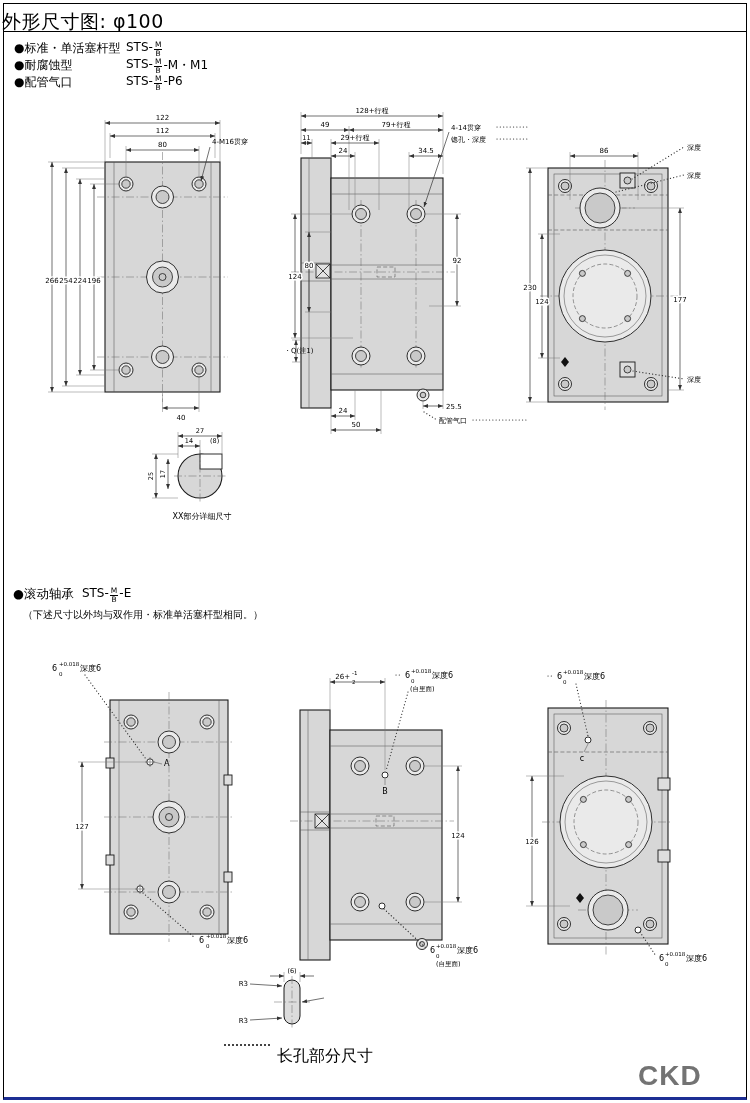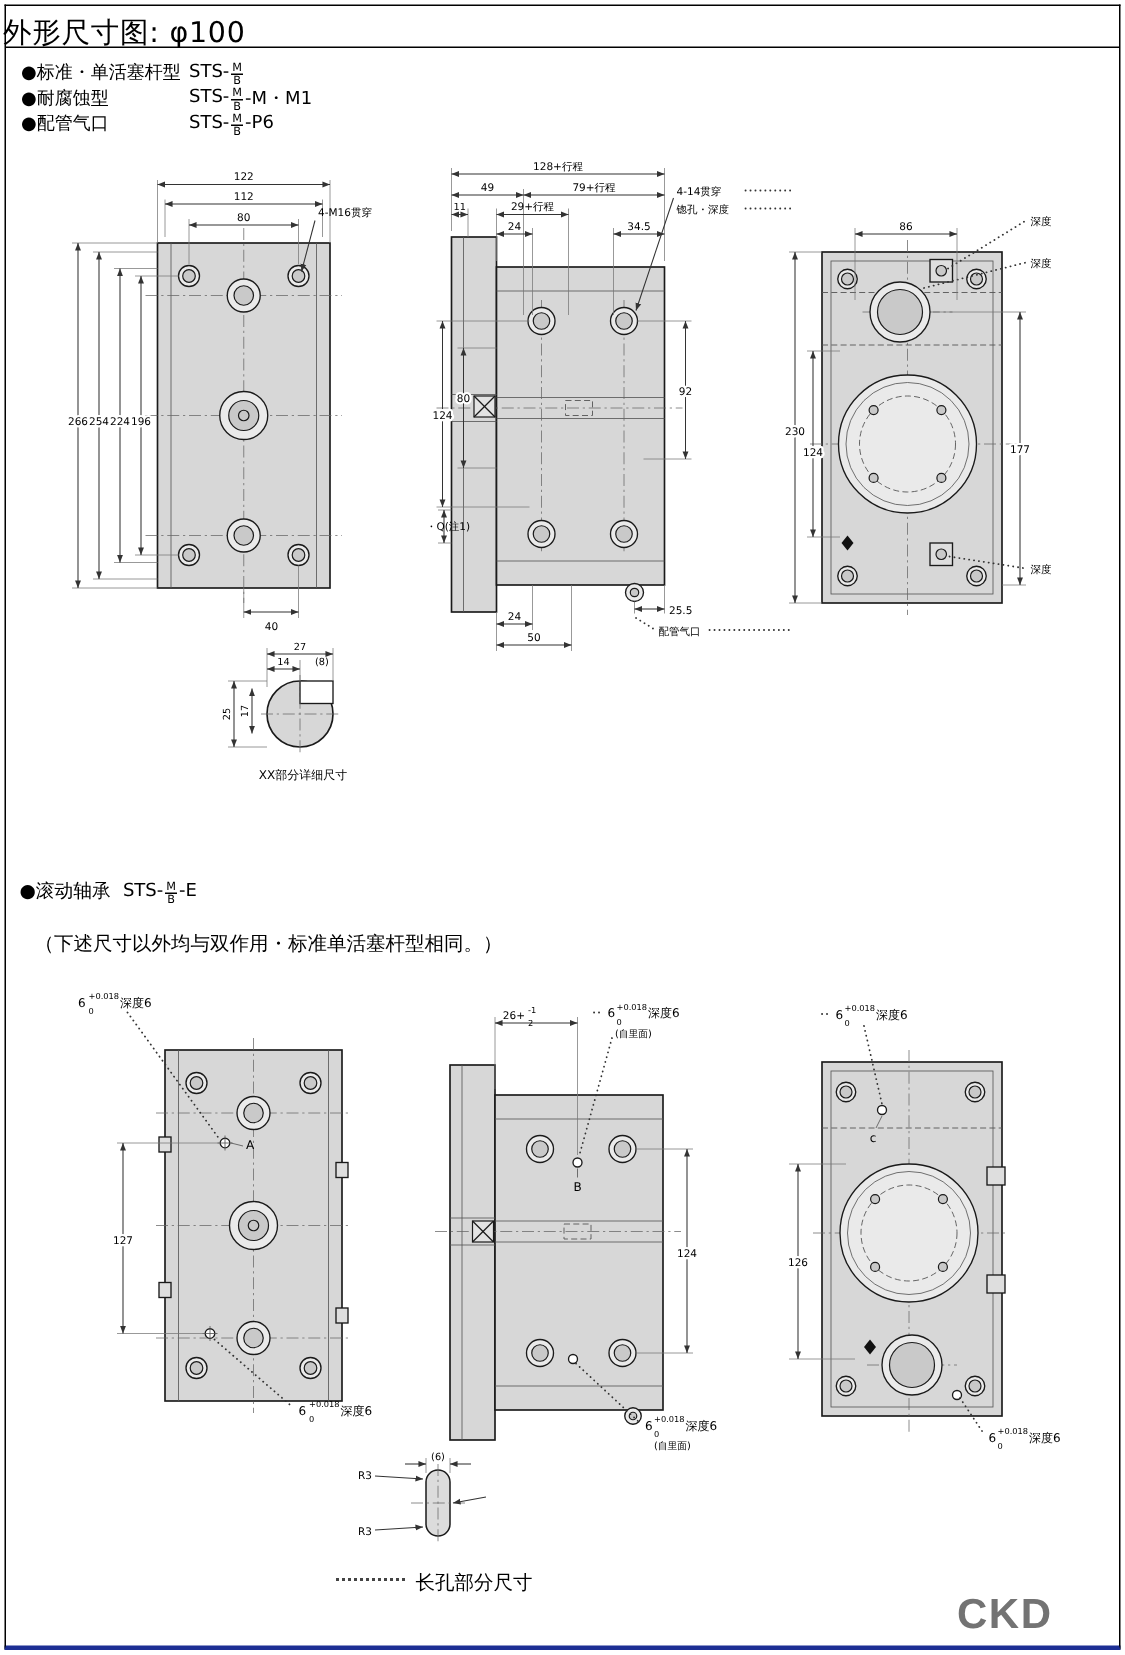--- a/index.html
+++ b/index.html
@@ -9,22 +9,22 @@
   .frame{position:absolute;left:3px;top:3px;right:3px;bottom:3px;border:1px solid #000;border-bottom:3px solid #1d2f94}
   .title{position:absolute;left:2px;top:9px;font-size:19px;font-weight:normal;letter-spacing:.5px}
   .title-rule{position:absolute;left:4px;right:4px;top:31px;border-top:1.5px solid #000}
   .vrow{display:flex;align-items:center;font-size:12px;height:17px}
   .vlabel{width:112px}
   .model{display:inline-flex;align-items:flex-start;font-size:12px}
   .stack{display:inline-flex;flex-direction:column;align-items:center;font-size:7.5px;line-height:1.1;margin:0 1px;transform:translateY(1px)}
   .stack .t{border-bottom:.8px solid #000;padding:0 1px}
   .note{font-size:11px;line-height:1.7}
   .sec2-line1{display:flex;align-items:center;font-size:12.5px}
-  .sec2-line2{font-size:13px;margin-top:16px;margin-left:10px}
-  .slotnote{display:flex;align-items:center;font-size:13px}
+  .sec2-line2{font-size:10px;margin-top:4px;margin-left:10px}
+  .slotnote{display:flex;align-items:flex-start;font-size:16px}
   .leaderdots{display:inline-block;width:46px;border-bottom:2px dotted #444;margin-right:7px;transform:translateY(-2px)}
   .brand{position:absolute;left:638px;top:1060px;font-size:28px;font-weight:800;color:#737373;letter-spacing:1px;font-family:"Liberation Sans",sans-serif}
   svg{overflow:visible;display:block}
   svg text{font-family:"DejaVu Sans",sans-serif;fill:#000}
   .t8{font-size:8px}.t7{font-size:7px}.t65{font-size:6.5px}.t55{font-size:5.5px}
   .mid{text-anchor:middle}.end{text-anchor:end}
   .halo{paint-order:stroke;stroke:#fff;stroke-width:3px;stroke-linejoin:round}
   .bodyf{fill:#d7d7d7;stroke:#1a1a1a;stroke-width:1.1}
   .body2{fill:#dedede;stroke:#1a1a1a;stroke-width:.9}
   .hole{fill:#eaeaea;stroke:#1a1a1a;stroke-width:.9}

